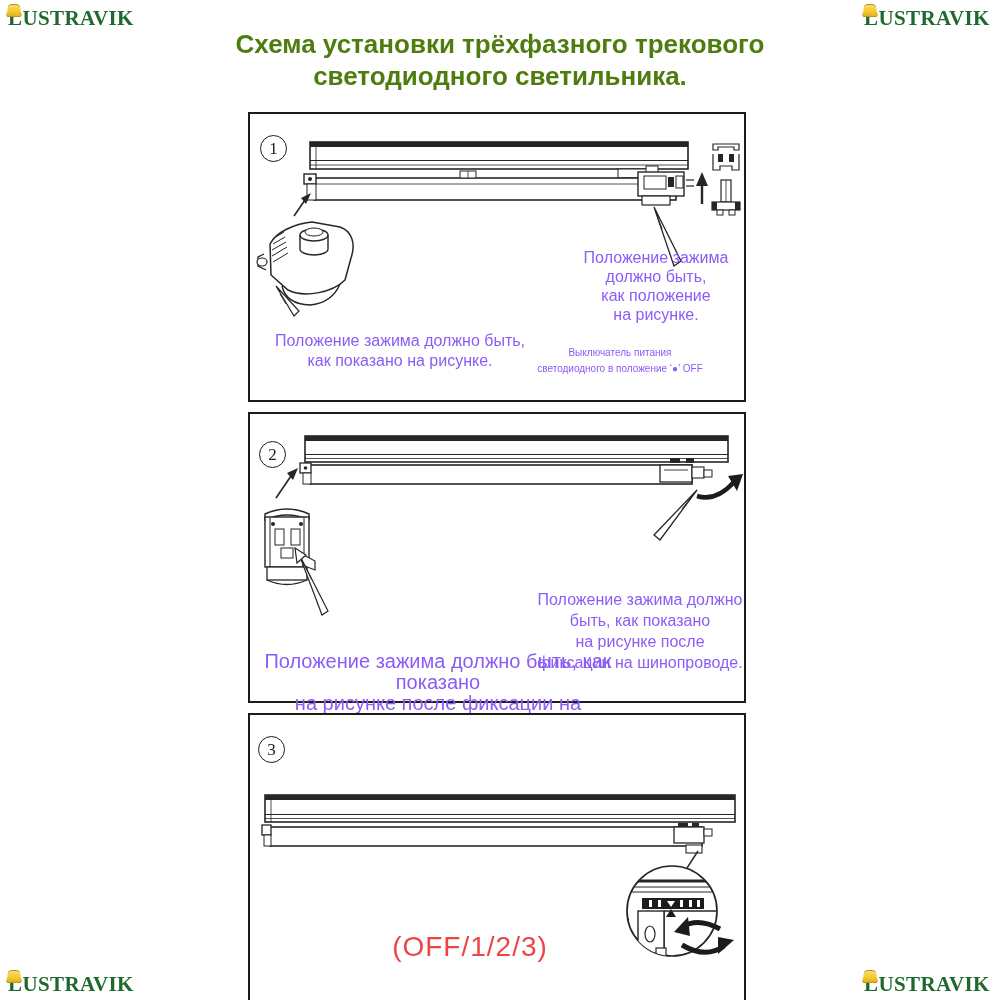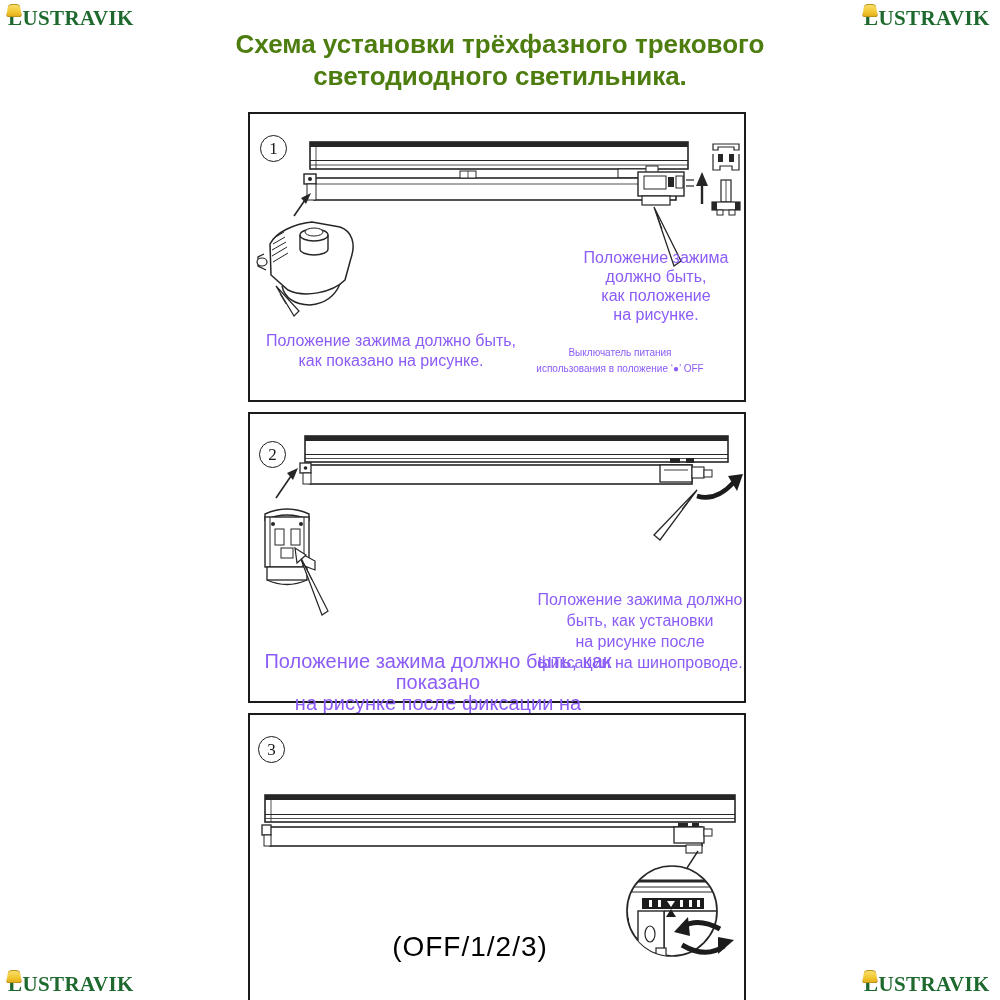--- a/index.html
+++ b/index.html
@@ -35,29 +35,29 @@
   .badge{position:absolute;width:25px;height:25px;border:1.7px solid #1b1b1b;
          border-radius:50%;text-align:center;line-height:25px;
          font-family:"Liberation Serif",serif;font-size:17px;color:#1b1b1b;background:#fff;}
   .p1 .badge{left:10px;top:21px;}
   .p2 .badge{left:9px;top:27px;}
   .p3 .badge{left:8px;top:21px;}
 
   .note{position:absolute;text-align:center;font-weight:normal;color:#8b5cf6;}
   
   .p1 .nr{left:310px;top:134px;width:192px;font-size:16px;line-height:19px;}
-  .p1 .nb{left:7px;top:217px;width:268px;font-size:16px;line-height:20px;}
+  .p1 .nb{left:16px;top:217px;width:268px;font-size:16px;line-height:20px;}
   .p1 .pw{left:246px;top:231px;width:248px;font-size:10px;line-height:16px;}
   
   .p2 .nr{left:283px;top:139px;width:214px;font-size:16px;line-height:21px;margin-top:36px;}
   .p2 .nb{left:2px;top:237px;width:372px;font-size:20px;line-height:21px;}
   
   .p3 .nc{left:80px;top:145px;width:300px;font-size:17px;line-height:22px;}
   .p3 .off{left:70px;top:216px;width:300px;text-align:center;font-weight:normal;
-           font-size:28px;color:#000000;letter-spacing:1px;}
+           font-size:28px;color:#ef4444;letter-spacing:1px;}
 </style>
 </head>
 <body>
 
 <div id="page">
 
   <div class="logo tl">
     <span class="lamp"></span>
     <span class="txt">LUSTRAVIK</span>
   </div>
@@ -154,21 +154,21 @@
       <div>должно быть,</div>
       <div>как положение</div>
       <div>на рисунке.</div>
     </div>
     <div class="note nb">
       <div>Положение зажима должно быть,</div>
       <div>как показано на рисунке.</div>
     </div>
     <div class="note pw">
       <div>Выключатель питания</div>
-      <div>использования в положение ‘●’ OFF</div>
+      <div>светодиодного в положение ‘●’ OFF</div>
     </div>
   </div>
 
   <div class="panel p2">
     <svg width="494" height="287" viewBox="0 0 494 287">
       <g fill="#fff" stroke="#262626">
         <rect x="55" y="22" width="423" height="26" stroke-width="1.6"></rect>
         <rect x="55" y="22" width="423" height="5" fill="#262626" stroke="none"></rect>
         <line x1="55" y1="40.5" x2="478" y2="40.5" stroke-width="1.2"></line>
         <line x1="55" y1="44.5" x2="478" y2="44.5" stroke-width="0.8"></line>
@@ -211,21 +211,21 @@
         <path d="M17,166 Q37,175 57,166" fill="none" stroke-width="1.3"></path>
         <path d="M52,140 l13,7 v9 l-13,-5" stroke-width="1.2"></path>
         <polygon points="49,140 78,197 72,201" stroke-width="1.2"></polygon>
         <polygon points="45,134 56,141 47,149" fill="#fff" stroke-width="1.2"></polygon>
         <line x1="54" y1="150" x2="62" y2="166" stroke-width="0.9"></line>
       </g>
     </svg>
     <div class="badge">2</div>
     <div class="note nr">
       <div>Положение зажима должно</div>
-      <div>быть, как установки</div>
+      <div>быть, как показано</div>
       <div>на рисунке после</div>
       <div>фиксации на шинопроводе.</div>
     </div>
     <div class="note nb">
       <div>Положение зажима должно быть, как показано</div>
       <div>на рисунке после фиксации на шинопроводе.</div>
     </div>
   </div>
 
   <div class="panel p3">

